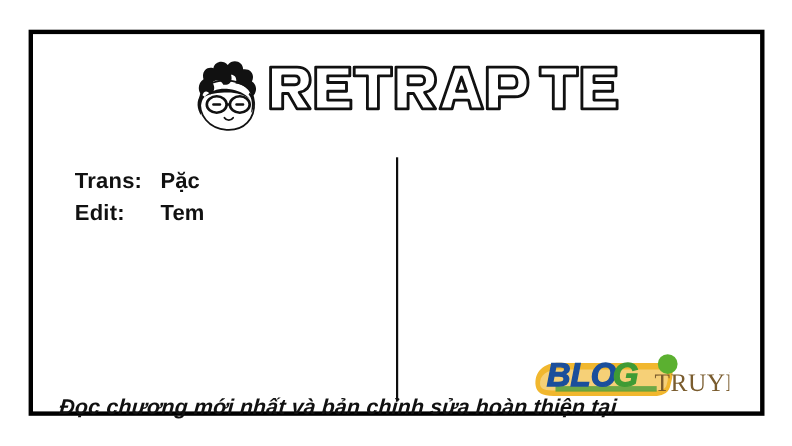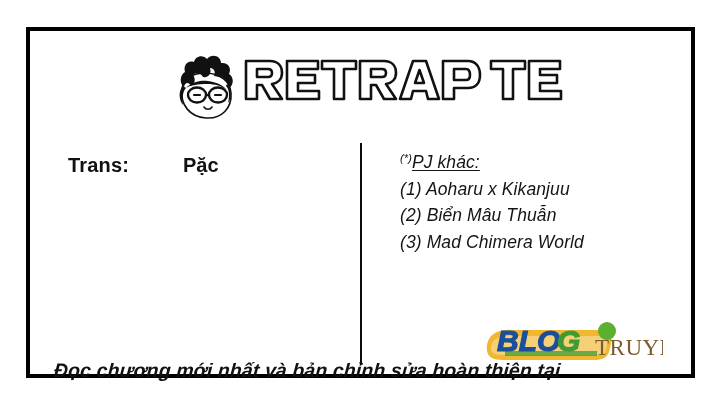--- a/index.html
+++ b/index.html
@@ -68,21 +68,20 @@
     left: 38px;
     top: 120px;
     font-weight: bold;
     font-size: 20px;
     color: #111111;
     line-height: 1.45;
   }
   #staff-block .staff-row {
     display: flex;
     white-space: pre;
-    gap: 37px;
   }
   #staff-block .staff-role {
     display: inline-block;
     width: 78px;
     letter-spacing: .2px;
   }
   #staff-block .staff-name {
     display: inline-block;
     text-align: right;
   }
@@ -209,32 +208,26 @@
     </div>
   </div>
 
   <div id="divider"></div>
 
   <div id="staff-block">
     <div class="staff-row">
       <span class="staff-role">Trans:</span>
       <span class="staff-name">Pặc</span>
     </div>
+    <div class="staff-row">
+      <span class="staff-role">Edit:</span>
+      <span class="staff-name">Tem</span>
+    </div>
   </div>
 
-  <div id="projects-block">
-    <div id="projects-heading">
-      <span class="star">(*)</span><span class="heading-text">PJ khác:</span>
-    </div>
-    <ul>
-      <li>(1) Aoharu x Kikanjuu</li>
-      <li>(2) Biển Mâu Thuẫn</li>
-      <li>(3) Mad Chimera World</li>
-    </ul>
-  </div>
 
   <div id="footer-note">Đọc chương mới nhất và bản chỉnh sửa hoàn thiện tại</div>
 
 </div>
 
 <div id="site-logo">
   <svg width="180" height="52" viewBox="0 0 180 52" xmlns="http://www.w3.org/2000/svg" aria-label="BLOG TRUYEN">
 
     <path d="M4 33 C2 18 14 10 30 12 L118 12 C126 12 130 18 128 26 L126 34
              C124 40 118 42 112 42 L20 42 C10 42 5 39 4 33 Z" fill="#f0b323" opacity="0.95"></path>

